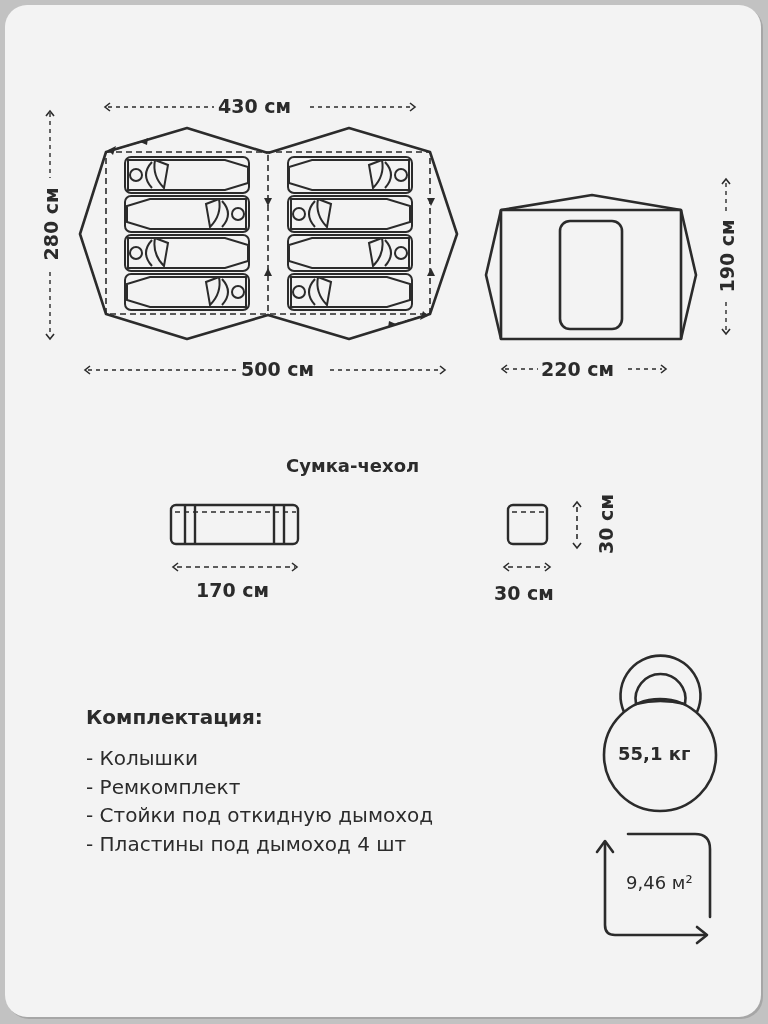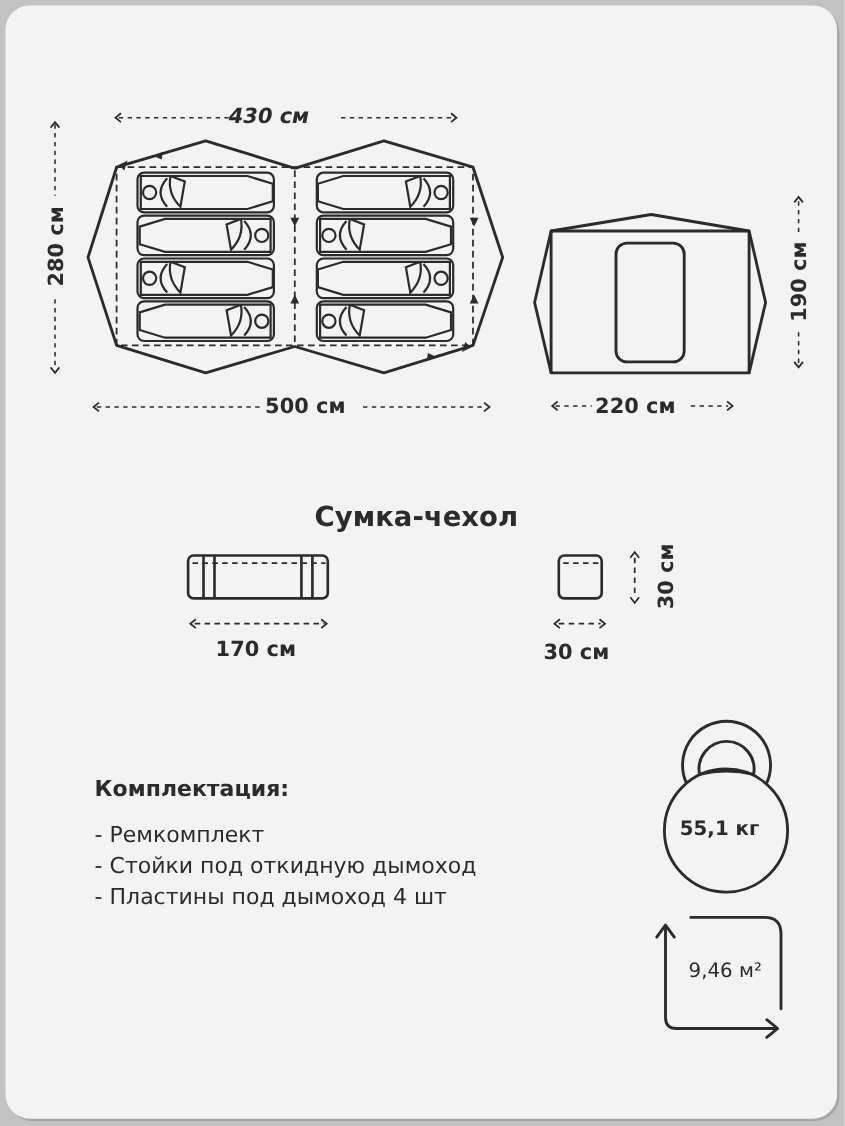--- a/index.html
+++ b/index.html
@@ -12,21 +12,21 @@
   .card {
     position: absolute; left: 5px; top: 5px; width: 756px; height: 1012px;
     background: #f3f3f3;
     border-radius: 22px;
     box-shadow: 2px 2px 0 #a6a6a6;
   }
   .lbl { position: absolute; font-weight: bold; white-space: nowrap; color: #2b2b2b; }
   .dim { font-size: 19px; }
   .vert { transform: rotate(-90deg); transform-origin: center center; }
   svg { position: absolute; overflow: visible; }
-  .title { font-size: 25px; }
+  .title { font-size: 18px; }
   .list-title { font-size: 20px; }
   .list { position: absolute; left: 86px; top: 744px; margin: 0; padding: 0; list-style: none; }
   .list li { font-size: 20px; line-height: 28.5px; color: #2b2b2b; white-space: nowrap; }
   .stat { font-size: 18px; }
 </style>
 </head>
 <body>
 
 <div class="card"></div>
 
@@ -112,21 +112,21 @@
   </g>
   <g fill="none" stroke="#2b2b2b" stroke-width="1.6">
     <polyline points="110,103 105,107 110,111"></polyline>
     <polyline points="410,103 415,107 410,111"></polyline>
     <polyline points="90,366 85,370 90,374"></polyline>
     <polyline points="440,366 445,370 440,374"></polyline>
     <polyline points="46,116 50,111 54,116"></polyline>
     <polyline points="46,334 50,339 54,334"></polyline>
   </g>
 </svg>
-<div class="lbl dim" style="left:208px;top:95px;font-style:italic;">430 см</div>
+<div class="lbl dim" style="left:218px;top:95px;">430 см</div>
 <div class="lbl dim" style="left:241px;top:358px;">500 см</div>
 <div class="lbl dim vert" style="left:6px;top:213px;width:90px;text-align:center;">280 см</div>
 
 <svg style="left:0;top:0;" width="768" height="1024" viewBox="0 0 768 1024">
   <g fill="none" stroke="#2b2b2b" stroke-width="2.6" stroke-linejoin="round">
     <polyline points="501,210 592,195 681,210"></polyline>
     <rect x="501" y="210" width="180" height="129"></rect>
     <polyline points="501,210 486,275 501,339"></polyline>
     <polyline points="681,210 696,275 681,339"></polyline>
     <rect x="560" y="221" width="62" height="108" rx="10"></rect>
@@ -172,20 +172,21 @@
     <polyline points="573,507 577,502 581,507"></polyline>
     <polyline points="573,543 577,548 581,543"></polyline>
   </g>
 </svg>
 <div class="lbl dim" style="left:196px;top:579px;">170 см</div>
 <div class="lbl dim" style="left:494px;top:582px;">30 см</div>
 <div class="lbl dim vert" style="left:571px;top:513px;width:70px;text-align:center;">30 см</div>
 
 <div class="lbl list-title" style="left:86px;top:705px;">Комплектация:</div>
 <ul class="list">
+  <li>- Колышки</li>
   <li>- Ремкомплект</li>
   <li>- Стойки под откидную дымоход</li>
   <li>- Пластины под дымоход 4 шт</li>
 </ul>
 
 <svg style="left:0;top:0;" width="768" height="1024" viewBox="0 0 768 1024">
   <g fill="none" stroke="#2b2b2b" stroke-width="2.6">
     <path d="M624,712 A40,40 0 1 1 697,712"></path>
     <path d="M636,704 A25,25 0 1 1 685,704 Q660,698 636,704 Z"></path>
     <circle cx="660" cy="755" r="56"></circle>

